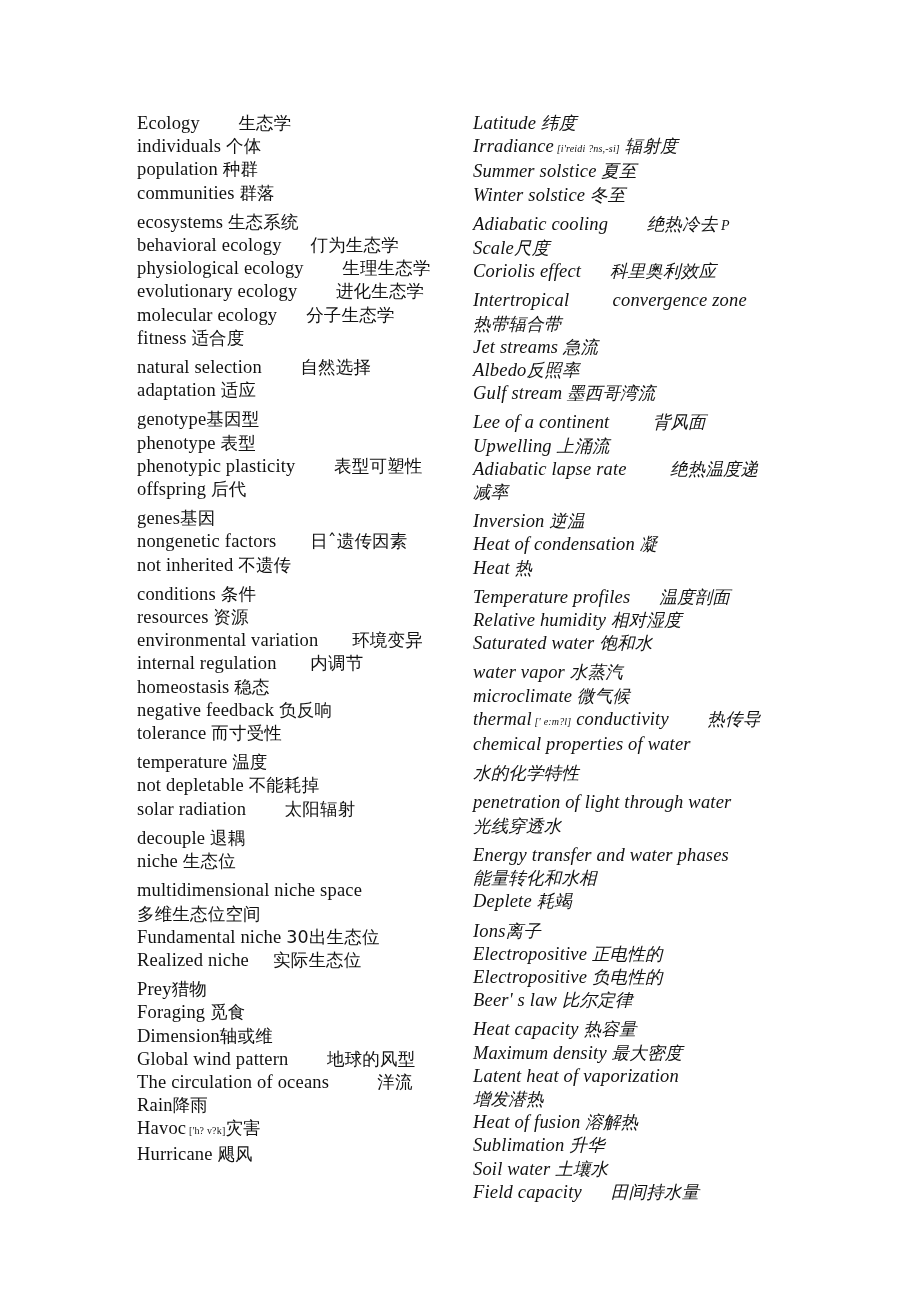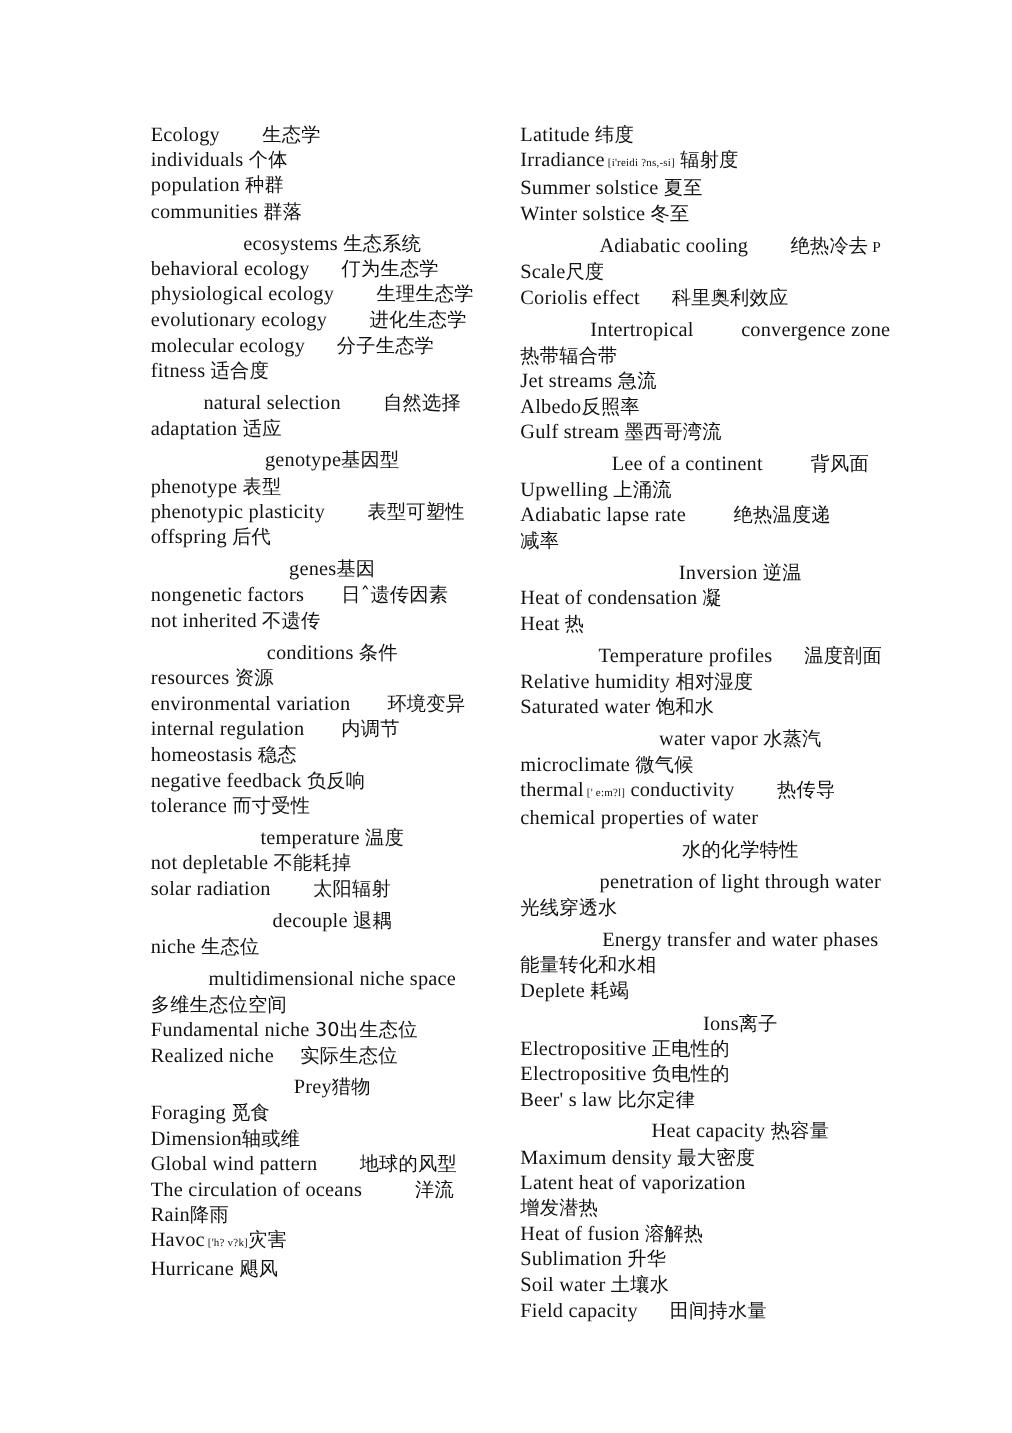--- a/index.html
+++ b/index.html
@@ -20,31 +20,31 @@
     top: 0; left: 0;
     width: 920px;
     height: 1303px;
     background: #ffffff;
   }
   .column {
     position: absolute;
     top: 112px;
   }
   .col-left  { left: 137px; width: 330px; }
-  .col-right { left: 473px; width: 400px; }
+  .col-right { left: 473px; width: 400px; font-style: italic; }
 
   .line {
     font-size: 18.5px;
     line-height: 23.2px;
     white-space: pre;
     letter-spacing: 0.01em;
     color: #111111;
   }
   
-  .line.gap { margin-top: 6px; text-align: center; }
+  .line.gap { margin-top: 6px; }
 
   .en { font-family: "Liberation Serif", "DejaVu Serif", serif; }
   .zh {
     font-family: "DejaVu Sans", "Liberation Sans", sans-serif;
     font-size: 17.5px;
   }
   .ipa {
     font-family: "Liberation Serif", "DejaVu Serif", serif;
     font-size: 10px;
   }

